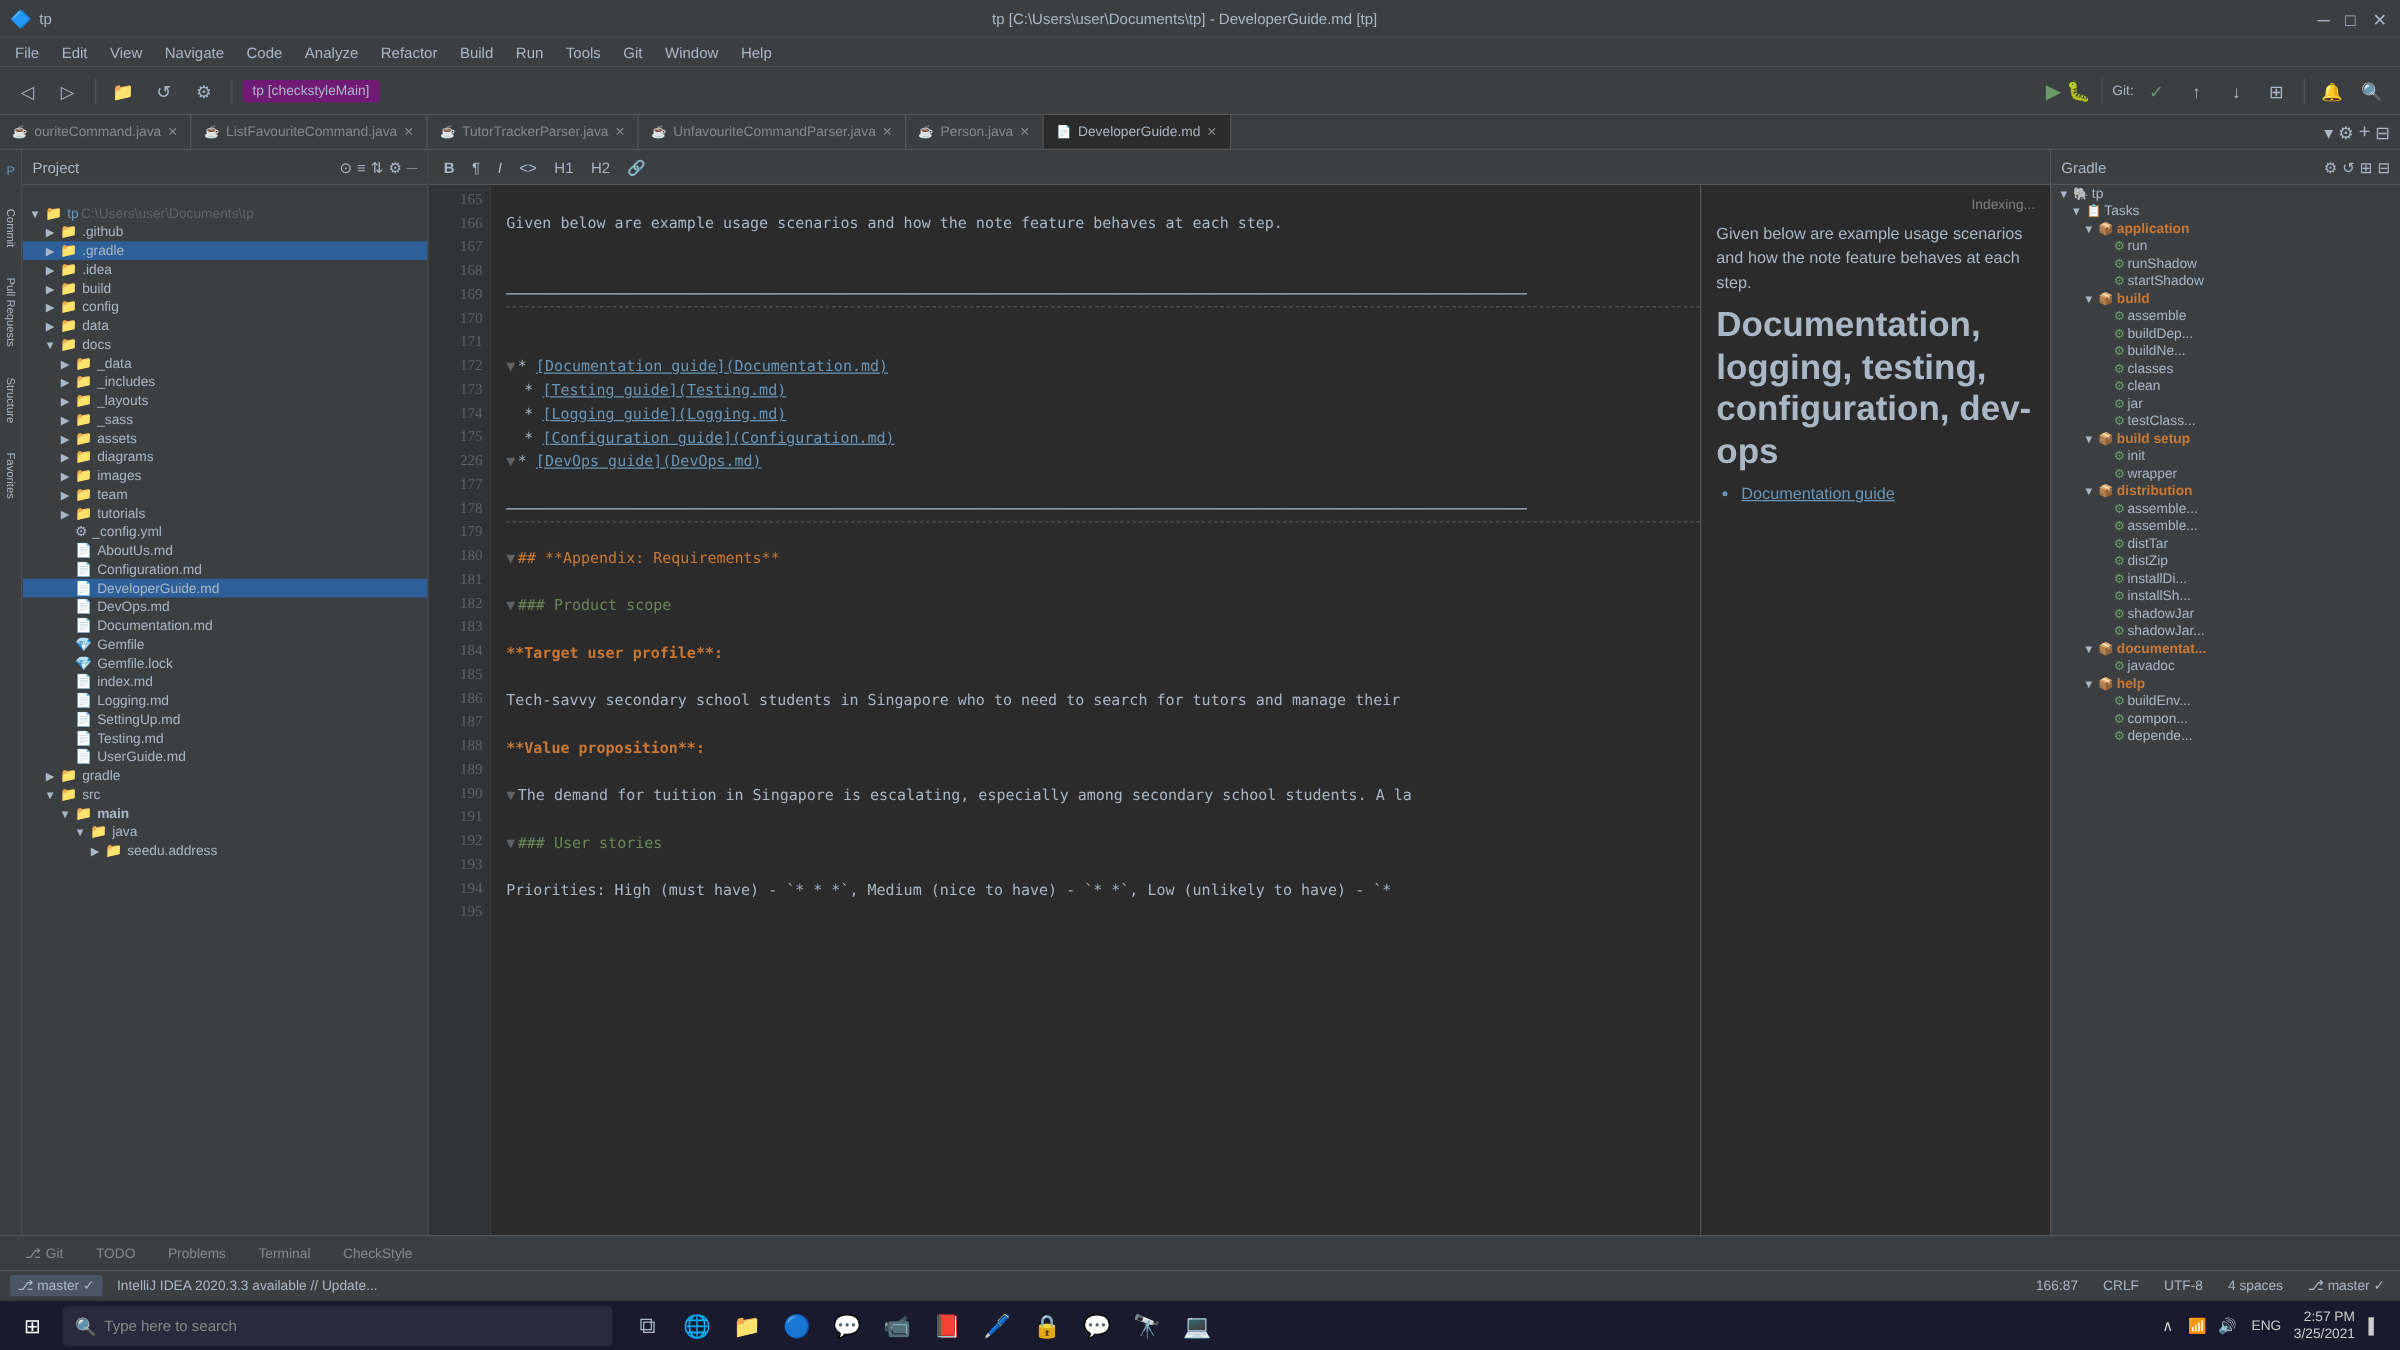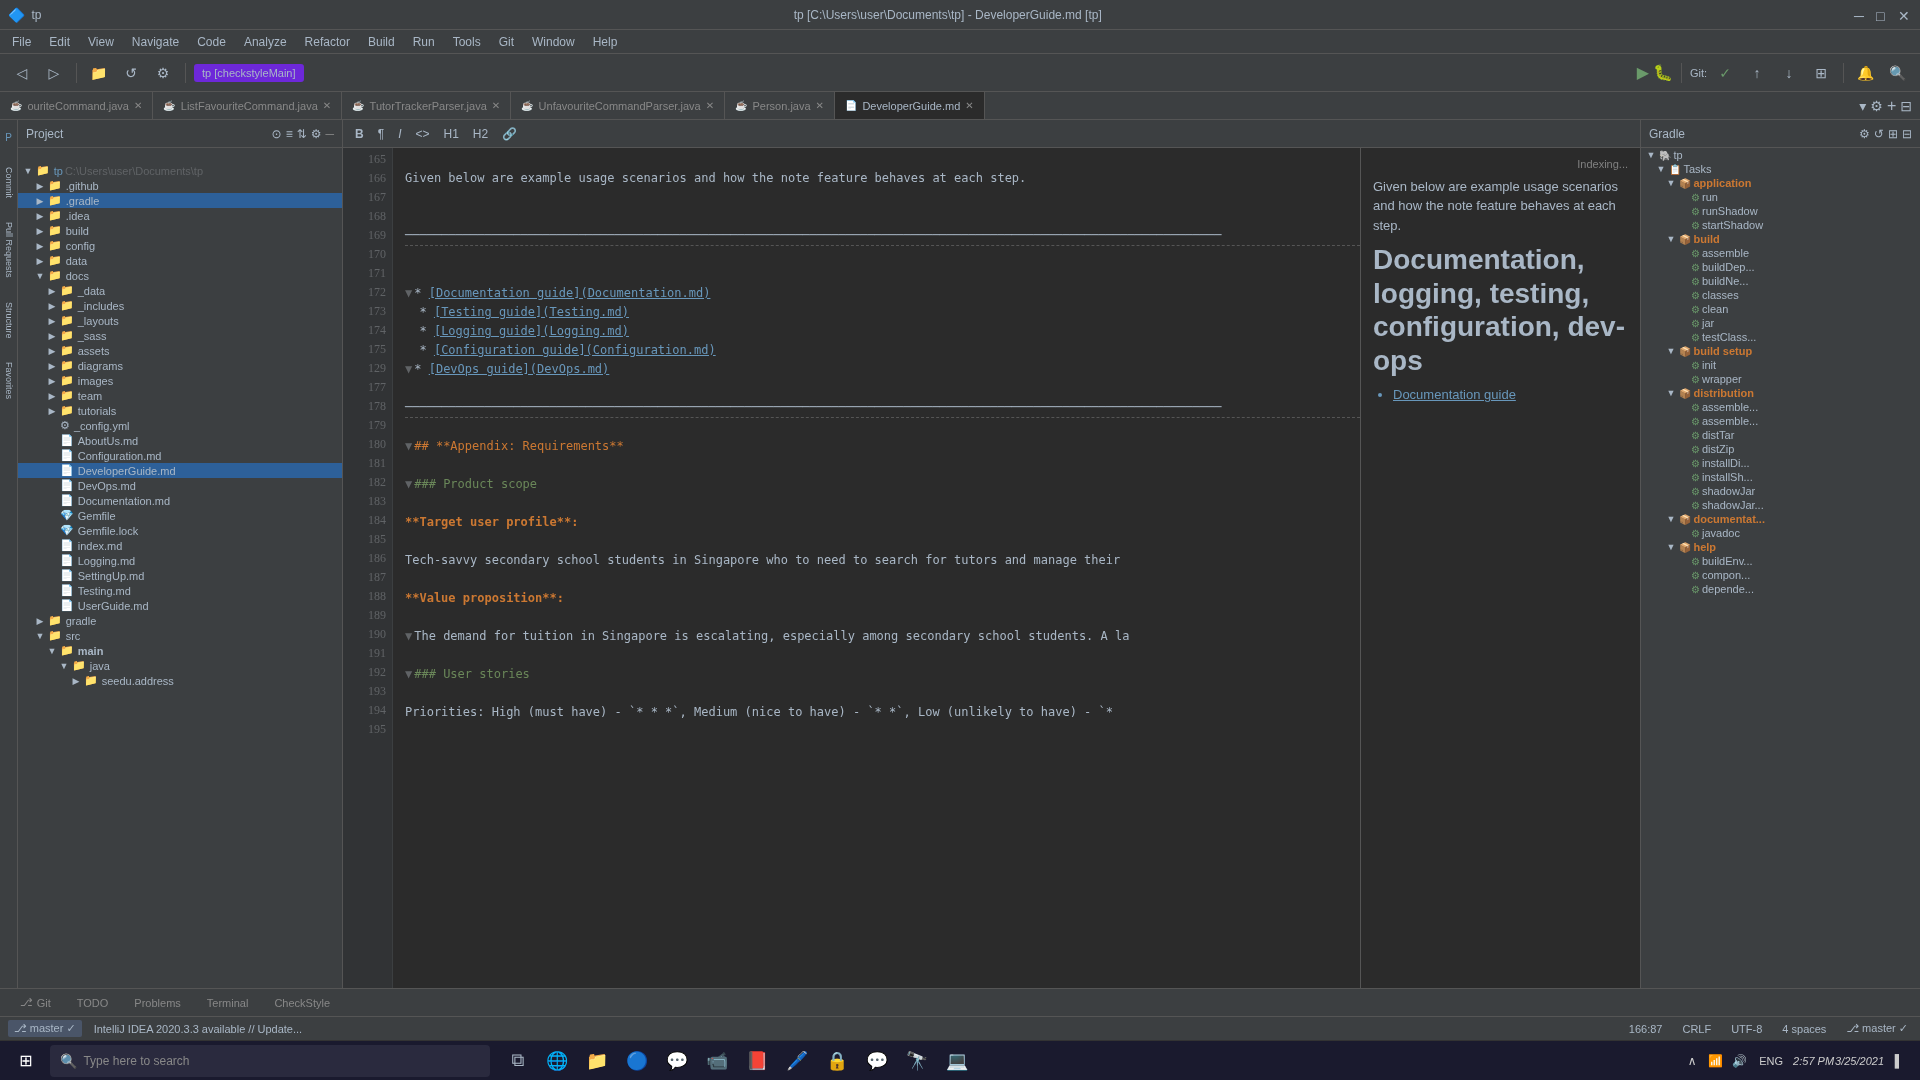--- a/index.html
+++ b/index.html
@@ -51,21 +51,21 @@
     .toolbar-btn {
       width: 28px; height: 28px;
       display: flex; align-items: center; justify-content: center;
       cursor: pointer;
       border-radius: 3px;
       color: #a9b7c6;
       font-size: 14px;
     }
     .toolbar-sep { width: 1px; height: 20px; background: #555; margin: 0 4px; }
     .toolbar-branch {
-      background: #6d28d9;
+      background: #701a75;
       border-radius: 3px;
       padding: 3px 8px;
       font-size: 11px;
       color: #a9b7c6;
       cursor: pointer;
     }
     .toolbar-spacer { flex: 1; }
     .run-btn { color: #6a9a6a; font-size: 16px; cursor: pointer; }
     .git-text { font-size: 11px; color: #a9b7c6; }
 
@@ -637,21 +637,21 @@
         <div>166</div>
         <div>167</div>
         <div>168</div>
         <div>169</div>
         <div>170</div>
         <div>171</div>
         <div>172</div>
         <div>173</div>
         <div>174</div>
         <div>175</div>
-        <div>129</div>
+        <div>226</div>
         <div>177</div>
         <div>178</div>
         <div>179</div>
         <div>180</div>
         <div>181</div>
         <div>182</div>
         <div>183</div>
         <div>184</div>
         <div>185</div>
         <div>186</div>
@@ -935,19 +935,19 @@
     <div class="taskbar-app" style="font-size:18px;">🔒</div>
     <div class="taskbar-app" style="font-size:18px;">💬</div>
     <div class="taskbar-app" style="font-size:18px;">🔭</div>
     <div class="taskbar-app" style="font-size:18px;color:#fc5fec;">💻</div>
   </div>
   <div class="taskbar-right">
     <div class="sys-icon">∧</div>
     <div class="sys-icon">📶</div>
     <div class="sys-icon">🔊</div>
     <span class="status-item">ENG</span>
-    <div style="display:flex;flex-direction:row;align-items:flex-end;gap:1px;font-style:italic;">
+    <div style="display:flex;flex-direction:column;align-items:flex-end;gap:1px;">
       <span>2:57 PM</span>
       <span>3/25/2021</span>
     </div>
     <div class="sys-icon">▌</div>
   </div>
 </div>
 
 </body></html>

